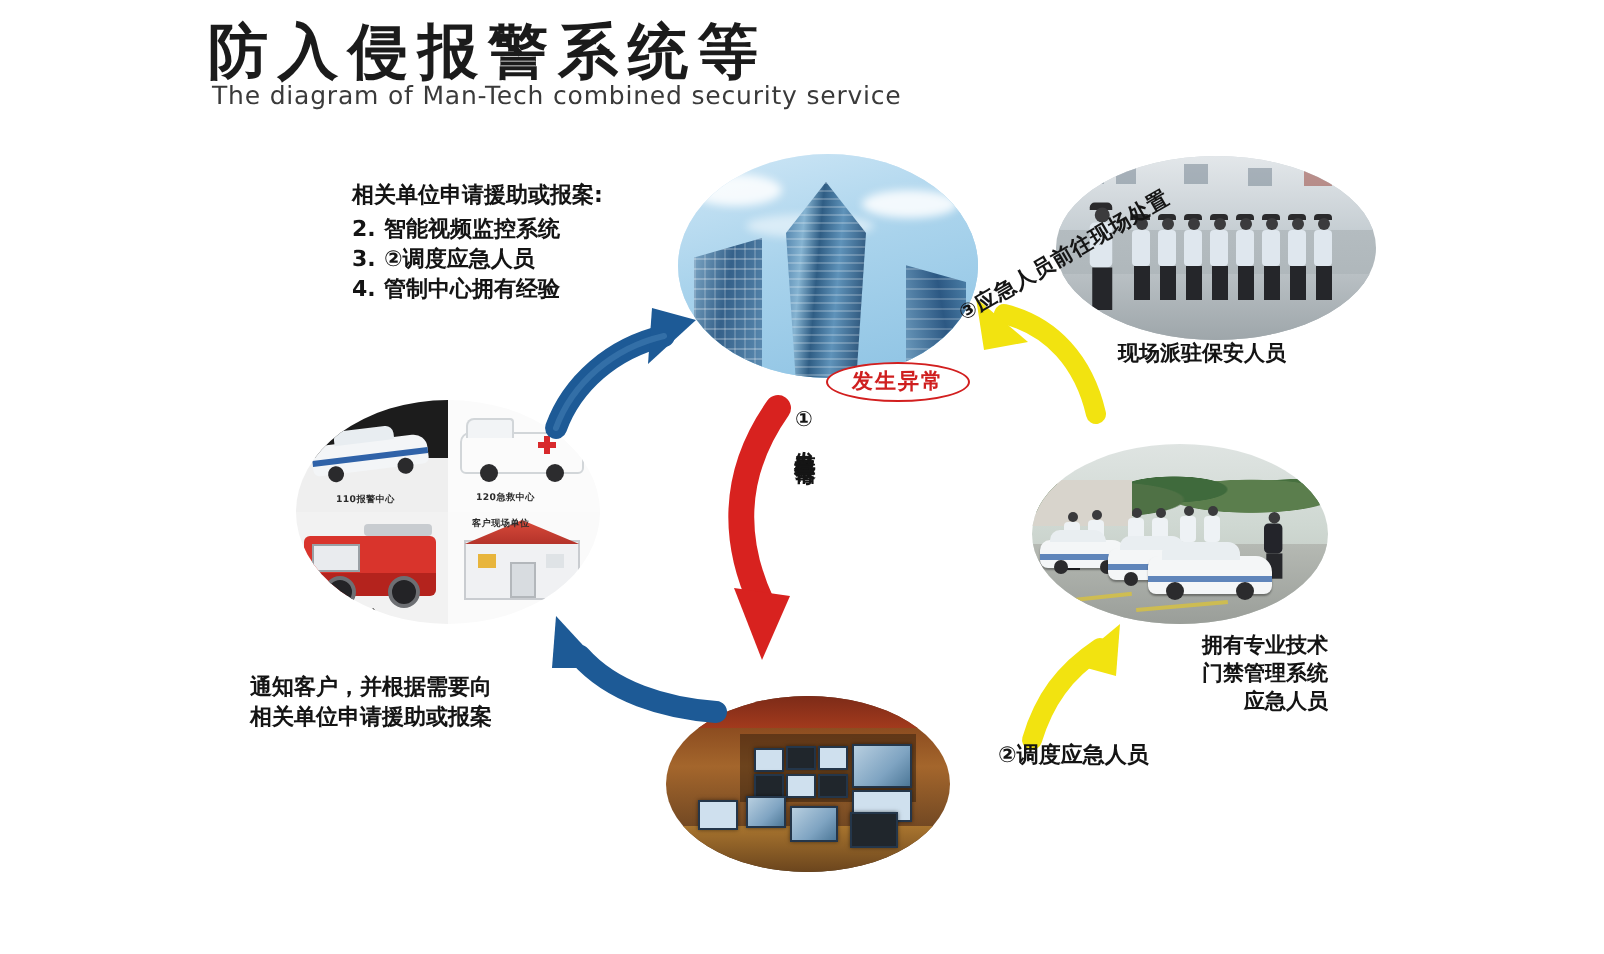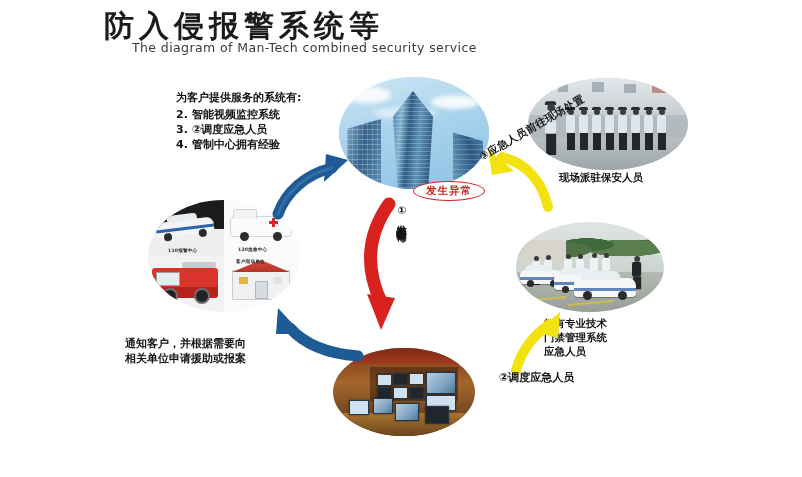--- a/index.html
+++ b/index.html
@@ -18,26 +18,25 @@
   .title-cn{
     position:absolute;left:104px;top:6px;
     font-size:30px;font-weight:bold;letter-spacing:5px;
     color:#1b1b1b;white-space:nowrap;
     font-family:"DejaVu Sans","Liberation Sans",sans-serif;
   }
   .title-en{
     position:absolute;left:106px;top:40px;
     font-size:12.5px;color:#3a3a3a;letter-spacing:.4px;white-space:nowrap;
     font-family:"DejaVu Sans","Liberation Sans",sans-serif;
-    margin-left:26px;
   }
 
   
   .tblock{position:absolute;font-size:11px;font-weight:bold;line-height:15px;color:#141414;white-space:nowrap;}
-  .caption{position:absolute;font-size:10.5px;font-weight:bold;line-height:14px;color:#141414;text-align:left;white-space:nowrap;}
+  .caption{position:absolute;font-size:10.5px;font-weight:bold;line-height:14px;color:#141414;text-align:right;white-space:nowrap;}
 
   
   #service-list{left:176px;top:90px;}
   #service-list .hdr{font-size:11px;font-weight:bold;margin-bottom:2px;}
   #service-list ol{margin:0;padding:0;list-style:none;}
   #service-list li{font-size:11px;font-weight:bold;line-height:15px;}
   #service-list li span.num{display:inline-block;width:16px;}
 
   
   .photo{position:absolute;overflow:hidden;}
@@ -172,21 +171,21 @@
 </style>
 </head>
 <body>
 
 <div id="stage">
 
   <div class="title-cn">防入侵报警系统等</div>
   <div class="title-en">The diagram of Man-Tech combined security service</div>
 
   <div class="tblock" id="service-list">
-    <div class="hdr">为客户提供服务的系统有:</div>
+    <div class="hdr">相关单位申请援助或报案:</div>
     <ol>
       <li>
         <span class="num">2.</span><span>智能视频监控系统</span>
       </li>
       <li>
         <span class="num">3.</span><span>②调度应急人员</span>
       </li>
       <li>
         <span class="num">4.</span><span>管制中心拥有经验</span>
       </li>

